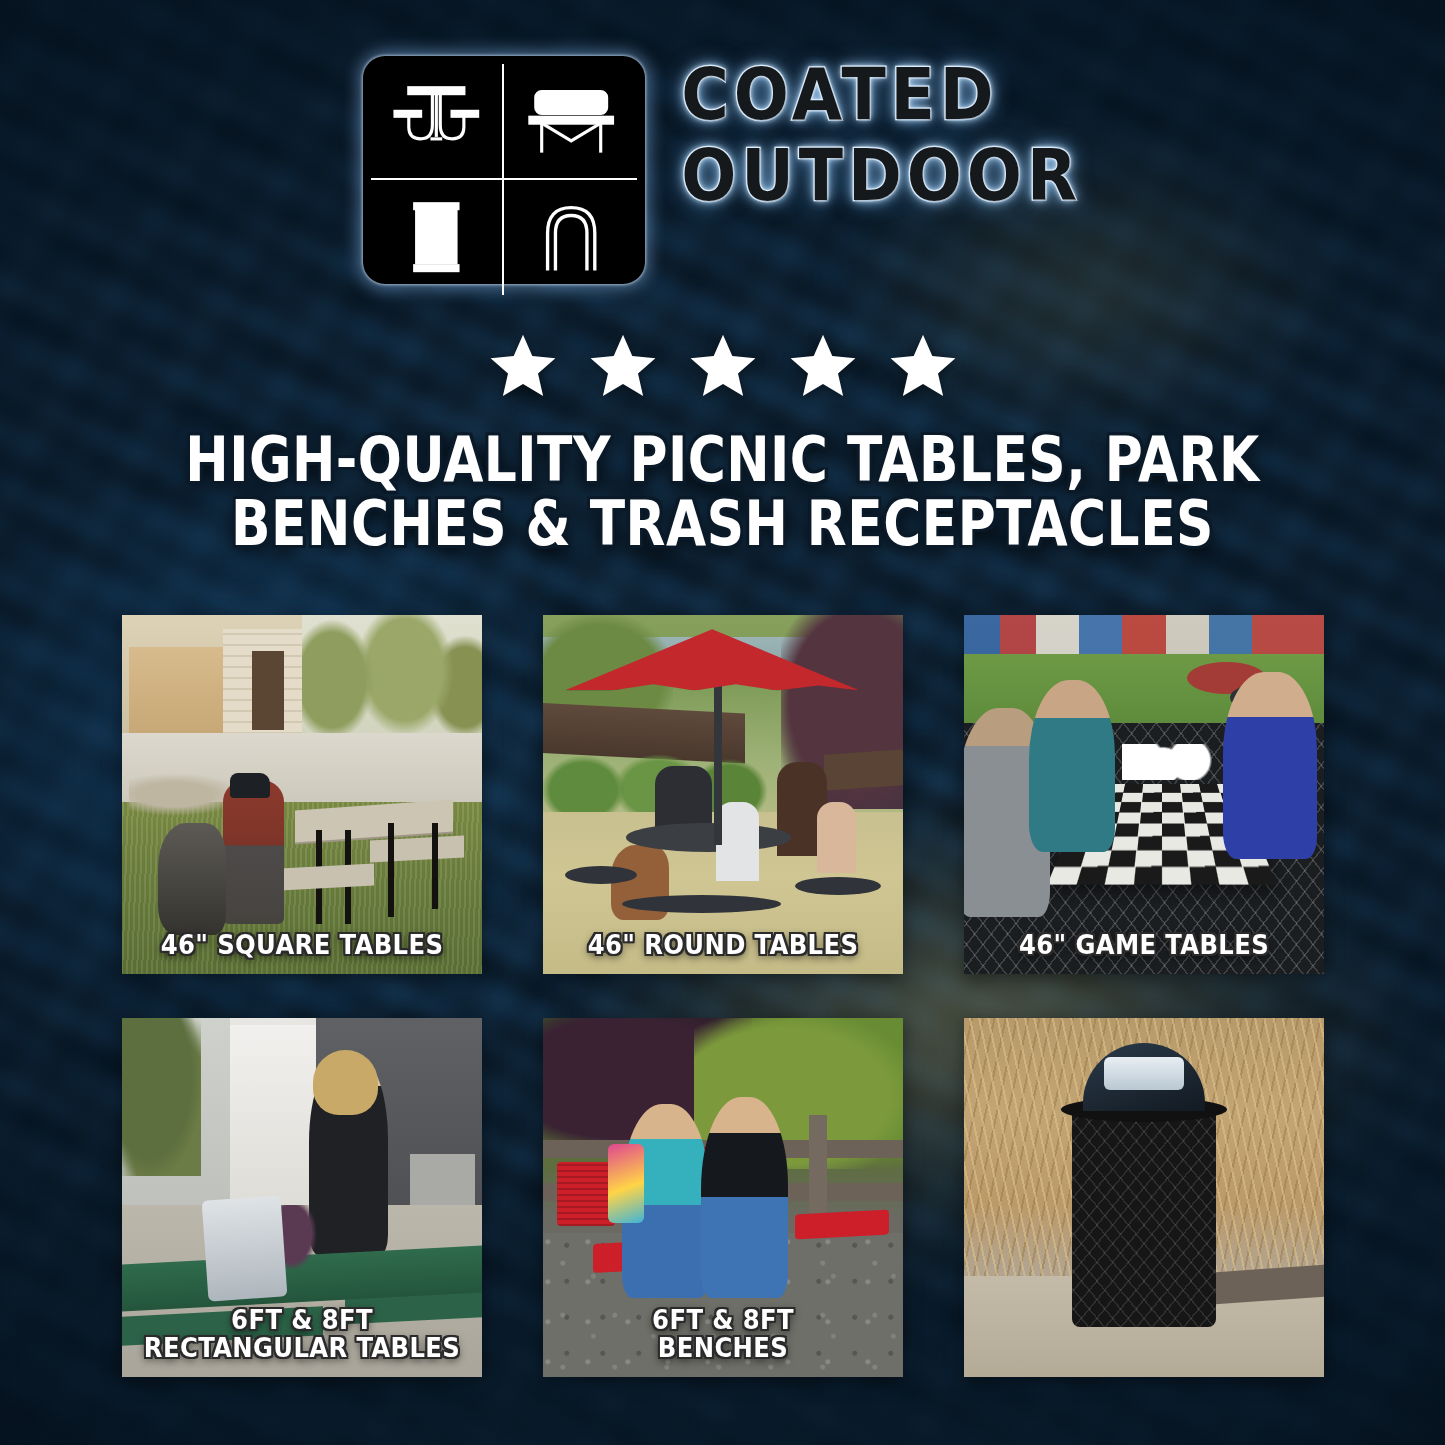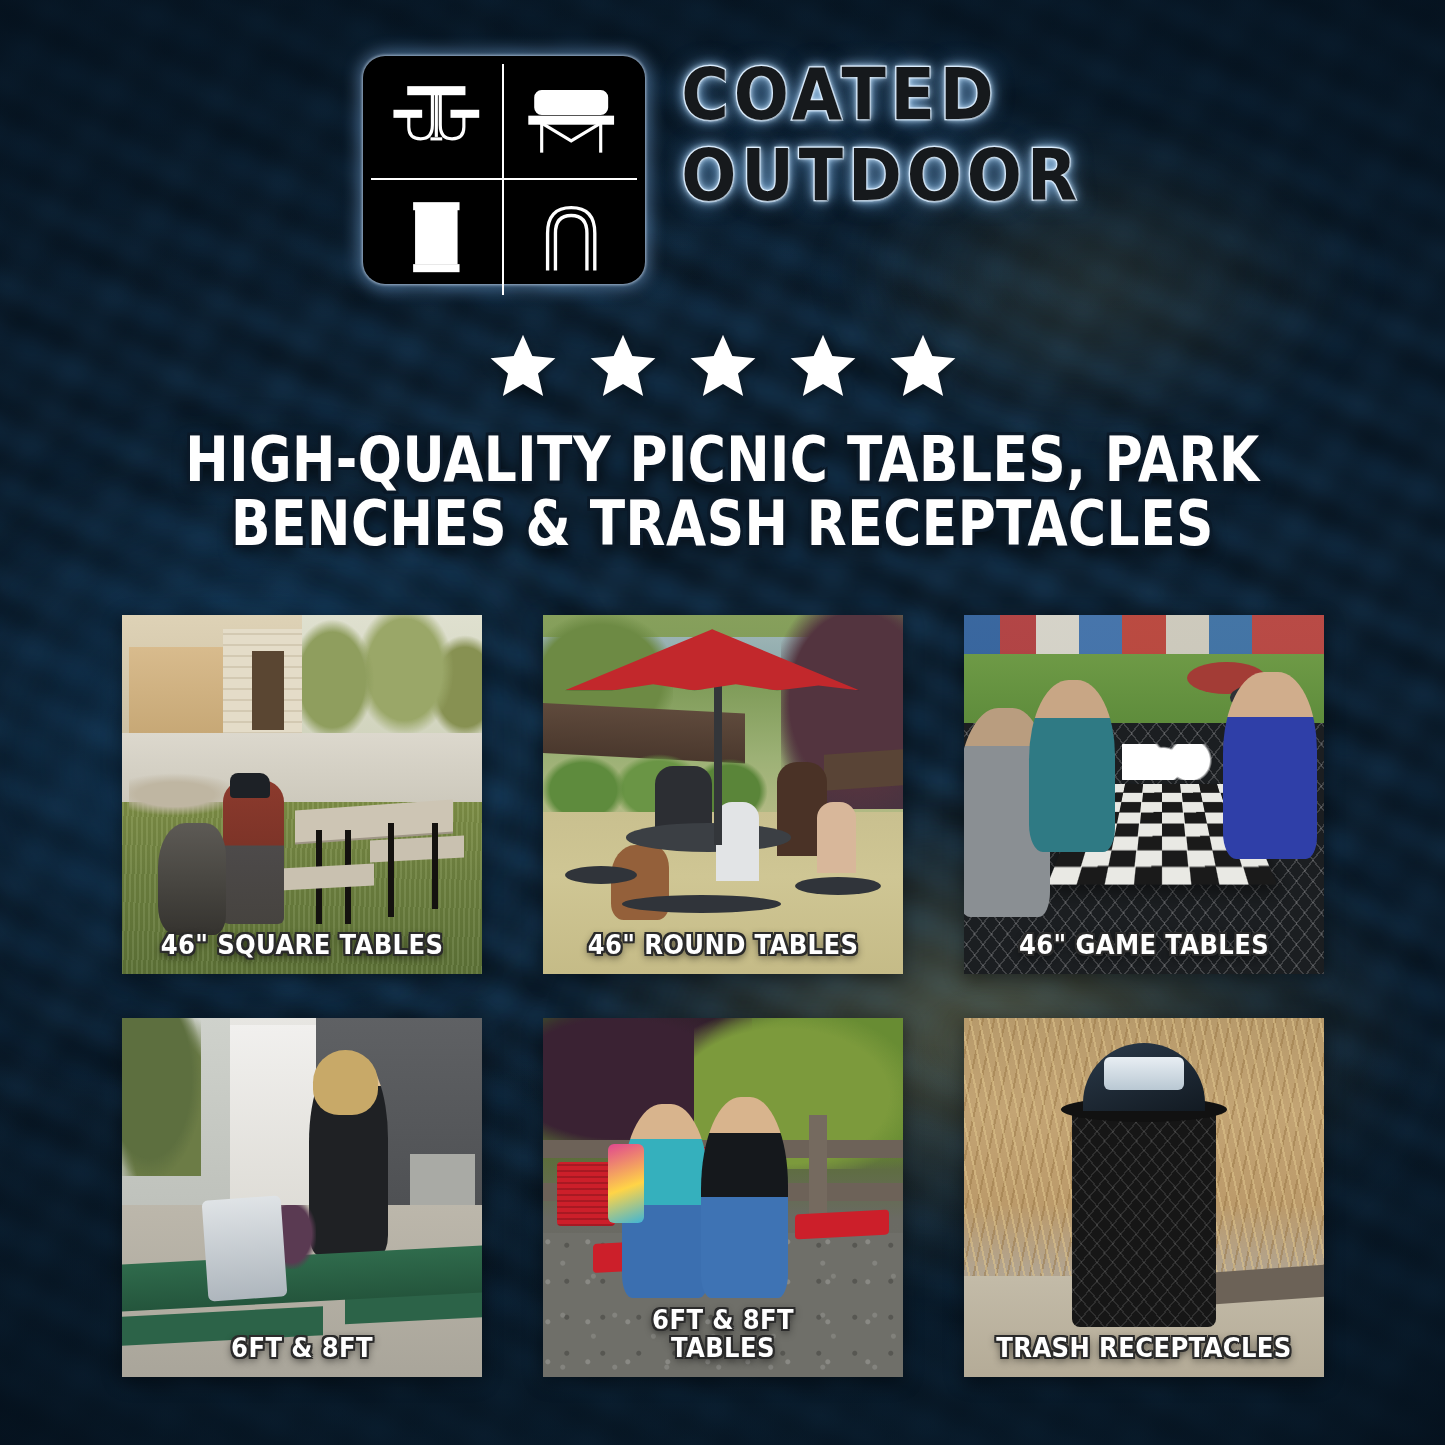--- a/index.html
+++ b/index.html
@@ -455,20 +455,21 @@
         <div class="layer woman"></div>
         <div class="layer hair"></div>
         <div class="layer gb2"></div>
         <div class="layer gtop"></div>
         <div class="layer gb1"></div>
         <div class="layer plant"></div>
         <div class="layer bag"></div>
       </div>
       <div class="cap">
         <span class="cl">6FT &amp; 8FT</span>
+        <span class="cl">RECTANGULAR TABLES</span>
       </div>
     </div>
 
     <div class="tile t5">
       <div class="photo">
         <div class="sky bgsky"></div>
         <div class="layer foliageDark"></div>
         <div class="layer foliageLite"></div>
         <div class="layer fence"></div>
         <div class="layer fence2"></div>
@@ -477,34 +478,33 @@
         <div class="layer back1"></div>
         <div class="layer back2"></div>
         <div class="layer seat2"></div>
         <div class="layer seat1"></div>
         <div class="layer kid1"></div>
         <div class="layer kid2"></div>
         <div class="layer pack"></div>
       </div>
       <div class="cap">
         <span class="cl">6FT &amp; 8FT</span>
-        <span class="cl">TABLES</span>
+        <span class="cl">BENCHES</span>
       </div>
     </div>
 
     <div class="tile t6">
       <div class="photo">
         <div class="sky bgsky"></div>
         <div class="layer grassDry"></div>
         <div class="layer path"></div>
         <div class="layer curb"></div>
         <div class="layer can"></div>
         <div class="layer rim"></div>
         <div class="layer dome"></div>
         <div class="layer domewin"></div>
       </div>
       <div class="cap">
-        <span class="cl">TRASH RECEPTACLES</span>
       </div>
     </div>
 
   </div>
 </div>
 
 </body></html>

